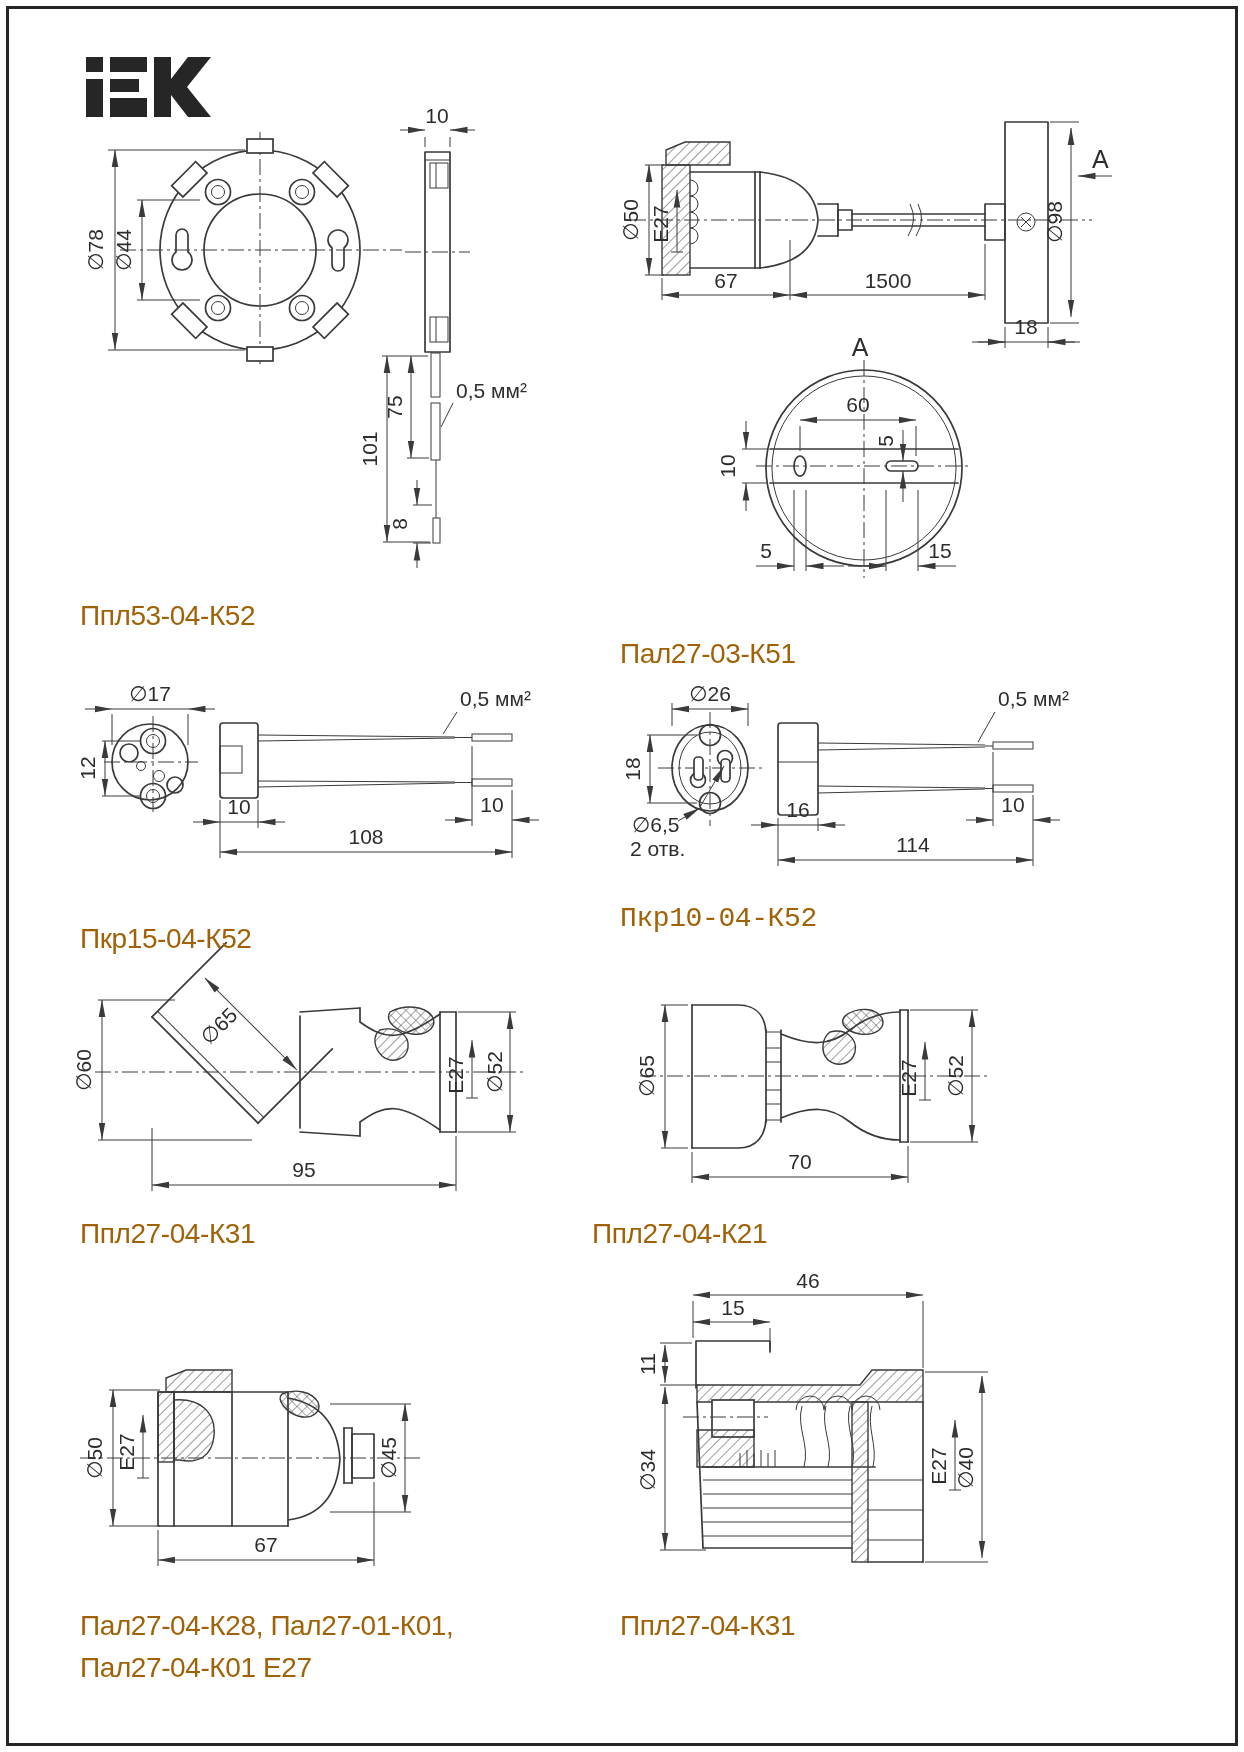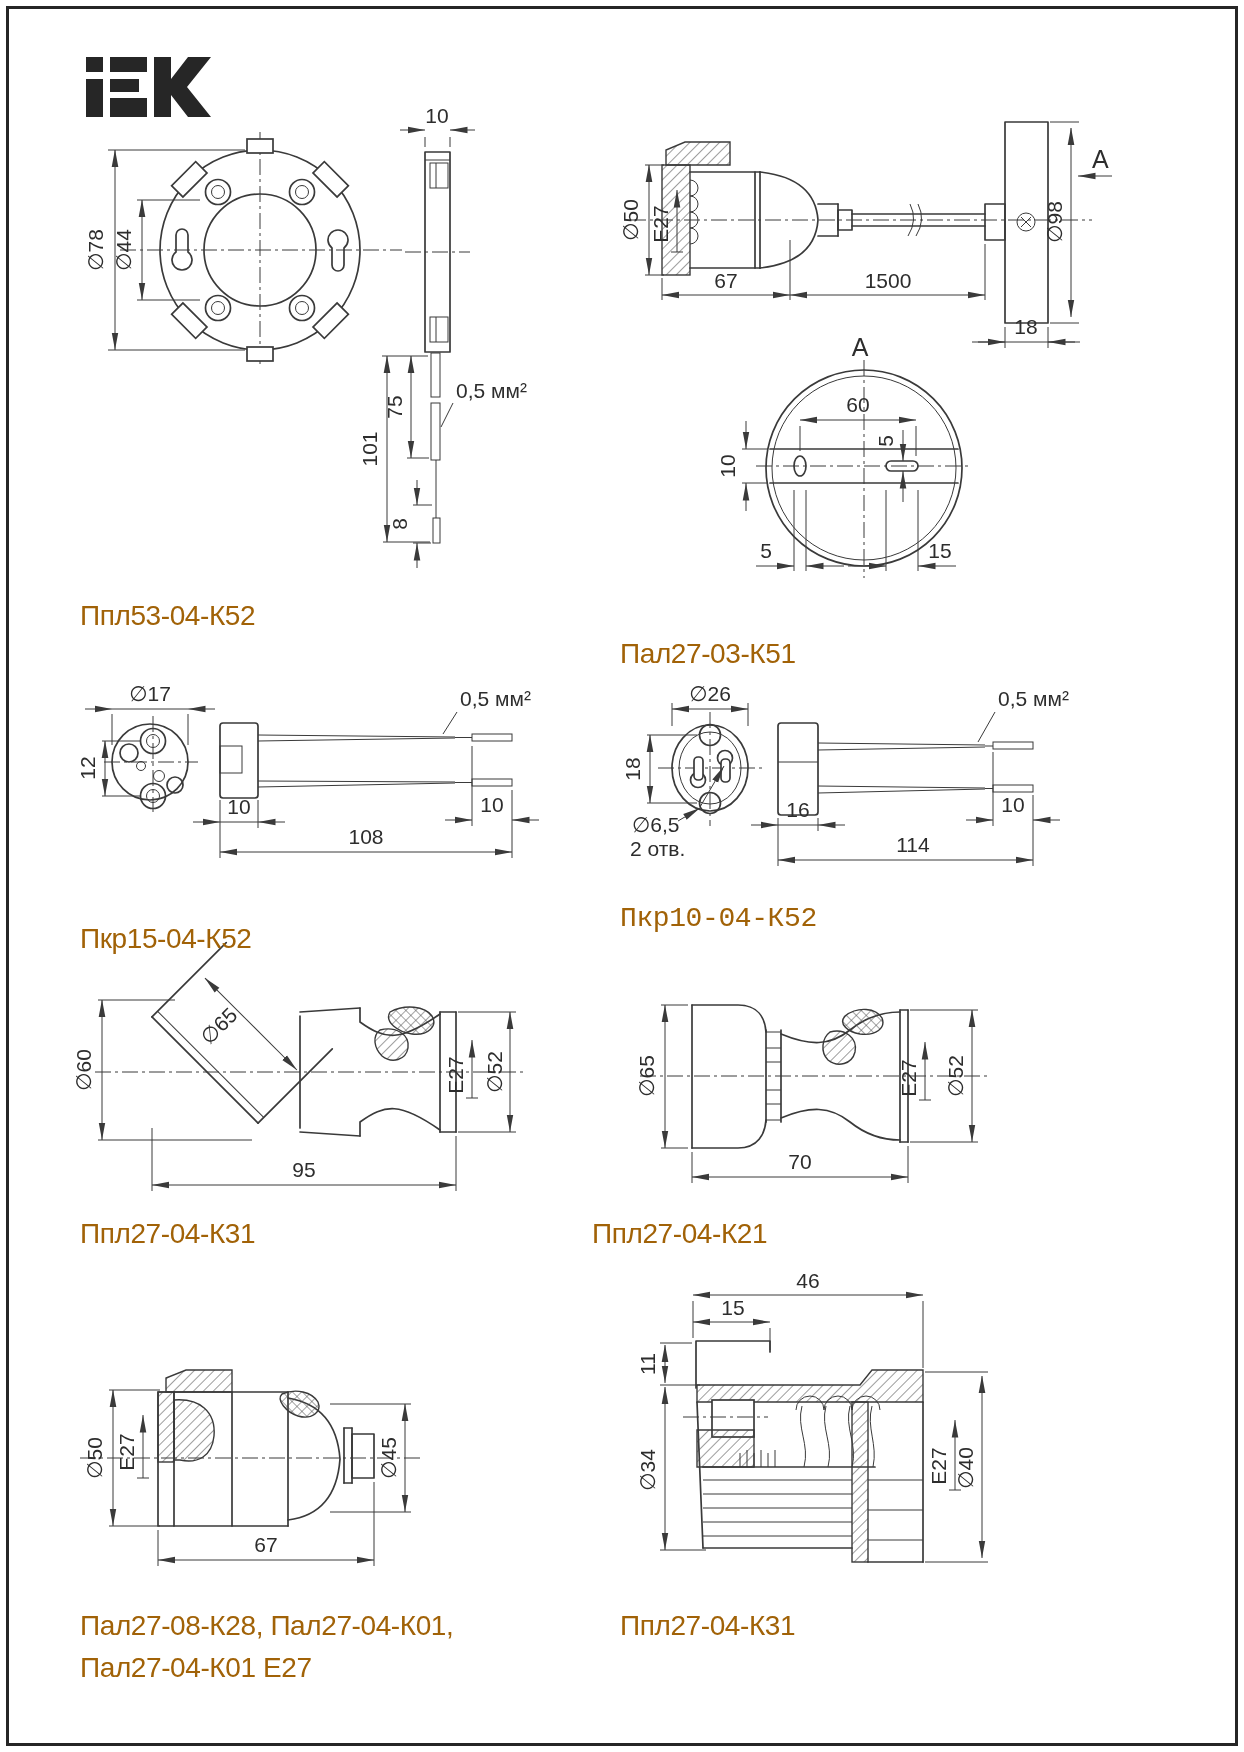--- a/index.html
+++ b/index.html
@@ -448,16 +448,16 @@
       <text text-anchor="middle" transform="rotate(-90 973 1468)" x="973" y="1468">∅40</text>
     </g>
   </svg>
 
   <div class="lbl" style="left:80px;top:600px;">Ппл53-04-К52</div>
   <div class="lbl" style="left:620px;top:638px;">Пал27-03-К51</div>
   <div class="lbl" style="left:80px;top:903px;margin-top:20px;">Пкр15-04-К52</div>
   <div class="lbl" style="left:620px;top:903px;font-family:Liberation Mono, monospace;">Пкр10-04-К52</div>
   <div class="lbl" style="left:80px;top:1218px;">Ппл27-04-К31</div>
   <div class="lbl" style="left:592px;top:1218px;">Ппл27-04-К21</div>
-  <div class="lbl" style="left:80px;top:1610px;">Пал27-08-К28, Пал27-04-К01,</div>
+  <div class="lbl" style="left:80px;top:1610px;">Пал27-04-К28, Пал27-01-К01,</div>
   <div class="lbl" style="left:80px;top:1652px;text-align:center;">Пал27-04-К01 Е27</div>
   <div class="lbl" style="left:620px;top:1610px;">Ппл27-04-К31</div>
 </div>
 
 </body></html>

